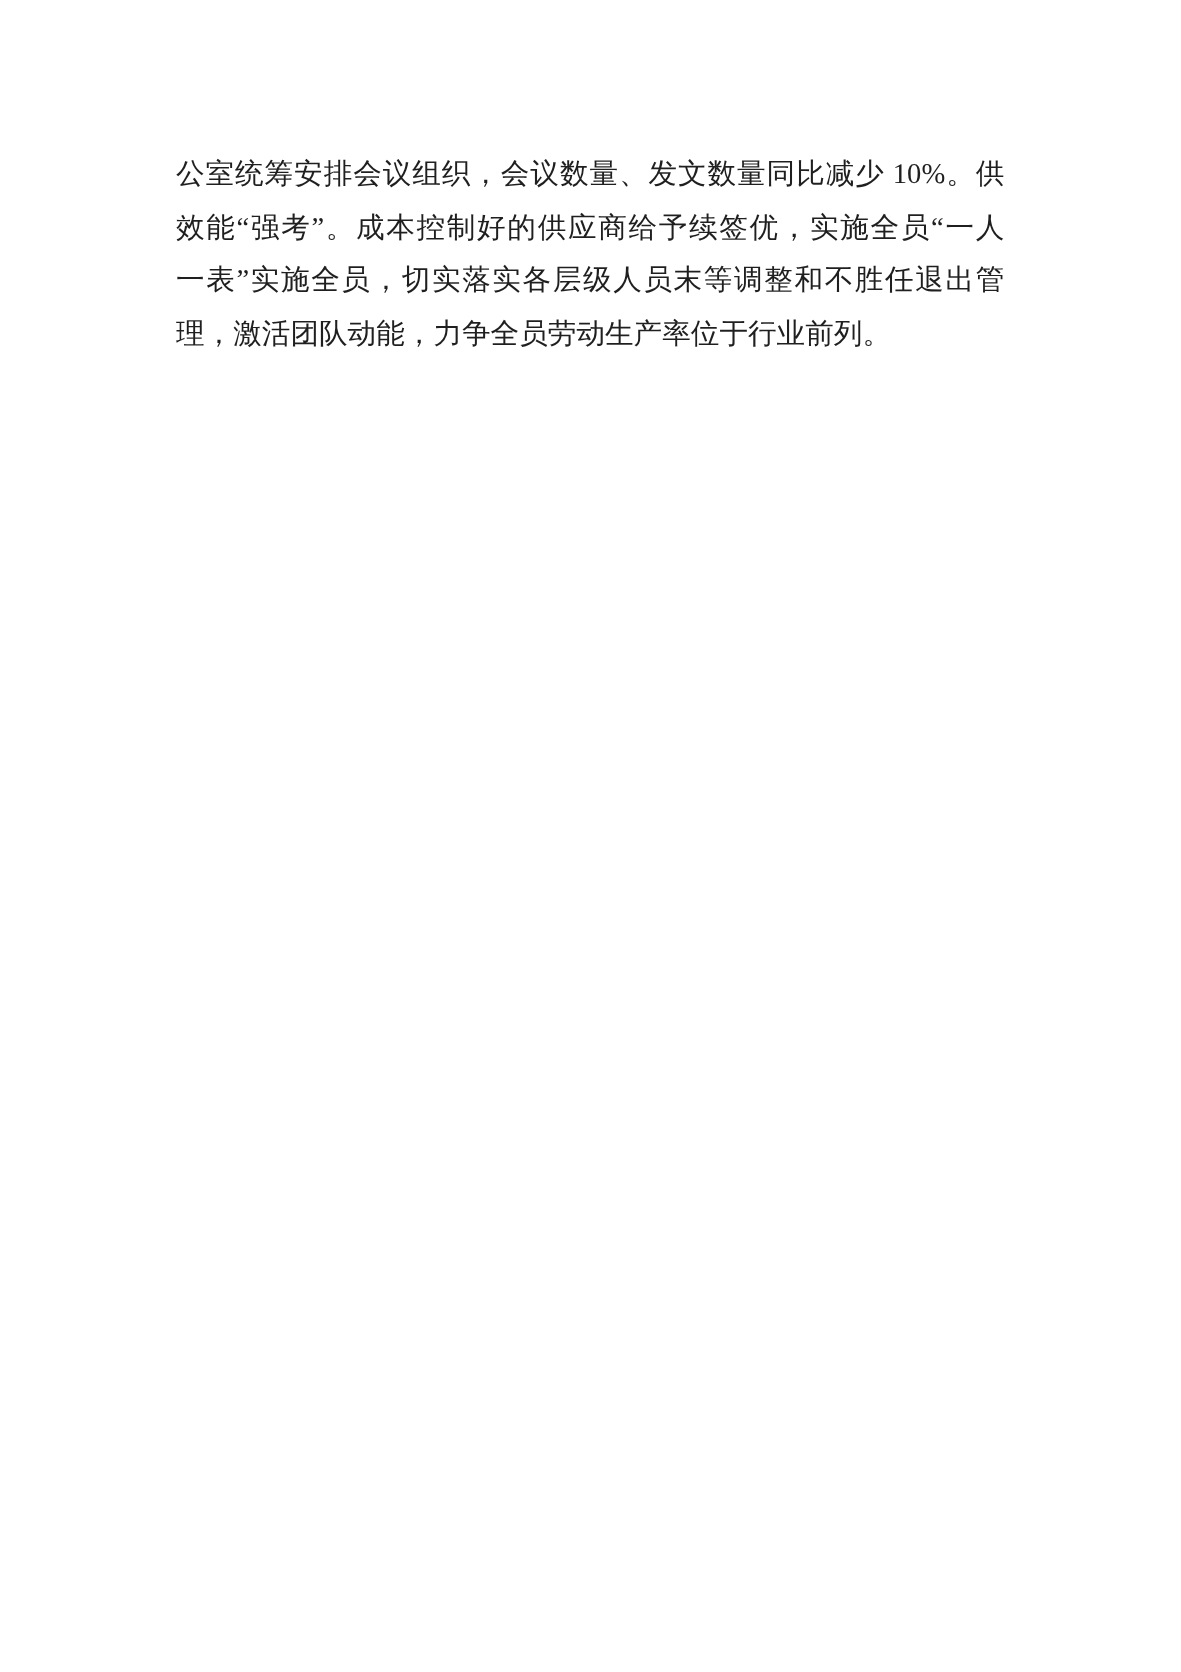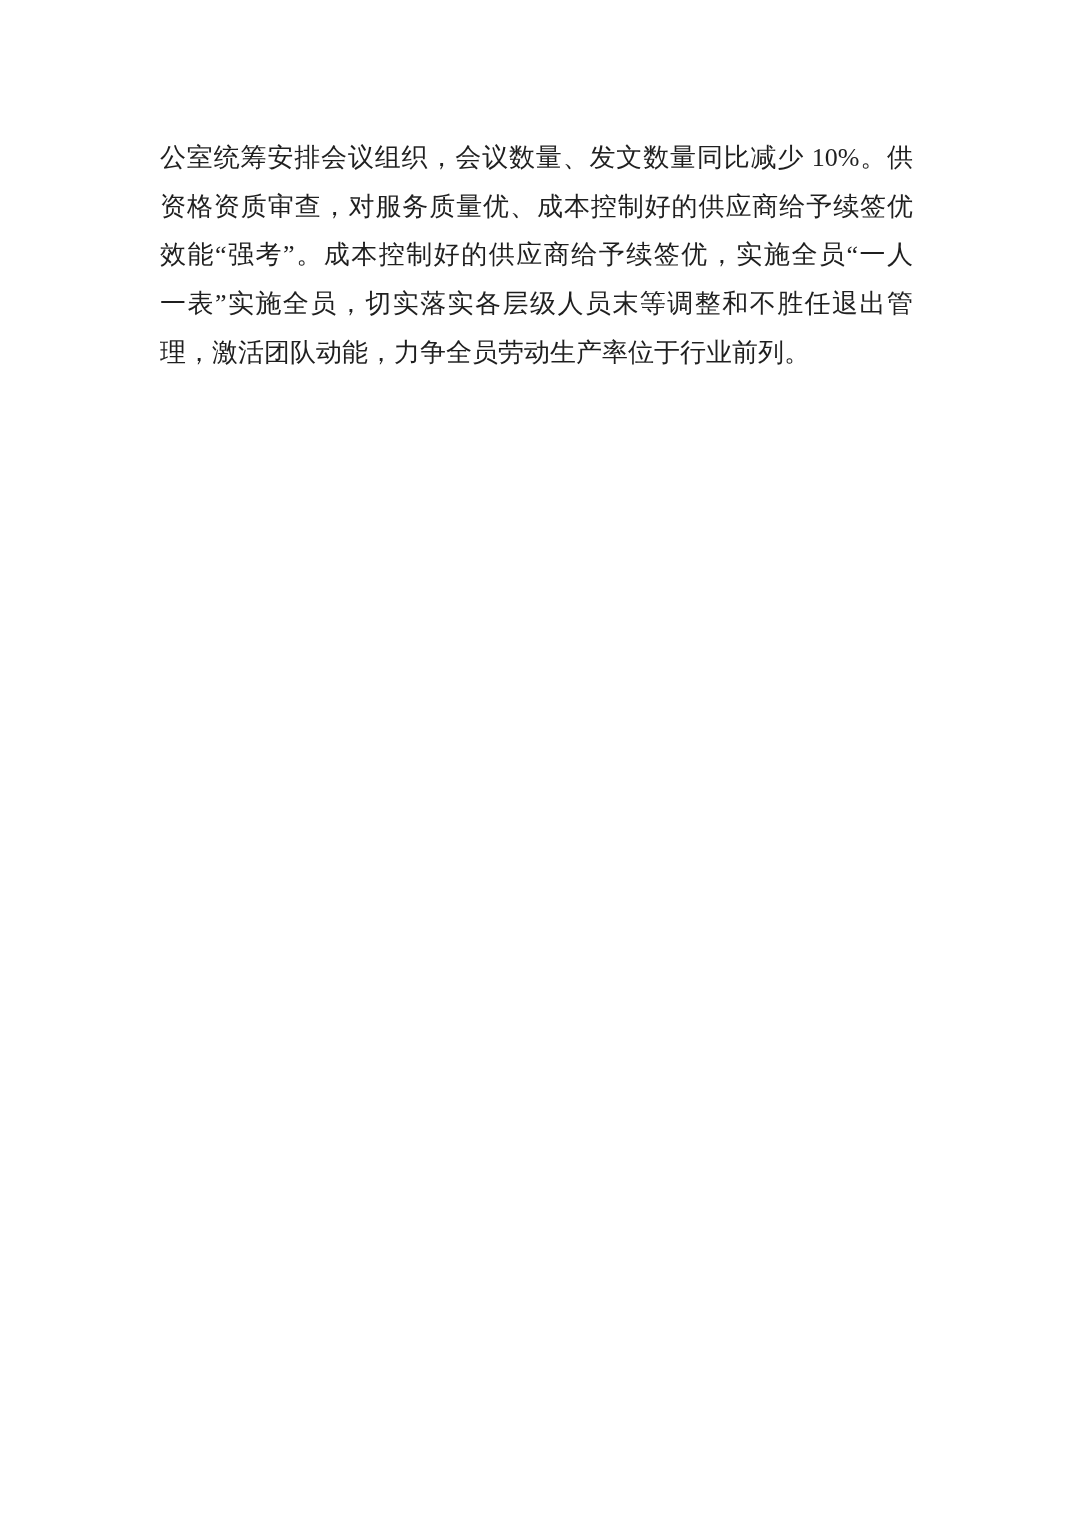--- a/index.html
+++ b/index.html
@@ -47,21 +47,20 @@
     padding-left: 22px;
   }
 </style>
 </head>
 <body>
 
 <div class="page">
 
   <div class="text-block">
     <div class="text-line">公室统筹安排会议组织，会议数量、发文数量同比减少 10%。供</div>
-    <div class="text-line">资格资质审查，对服务质量优、成本控制好的供应商给予续签优</div>
     <div class="text-line">效能“强考”。成本控制好的供应商给予续签优，实施全员“一人</div>
     <div class="text-line">一表”实施全员，切实落实各层级人员末等调整和不胜任退出管</div>
     <div class="text-line last">理，激活团队动能，力争全员劳动生产率位于行业前列。</div>
   </div>
 
   <div class="footer">– 48 –</div>
 
 </div>
 
 </body></html>

